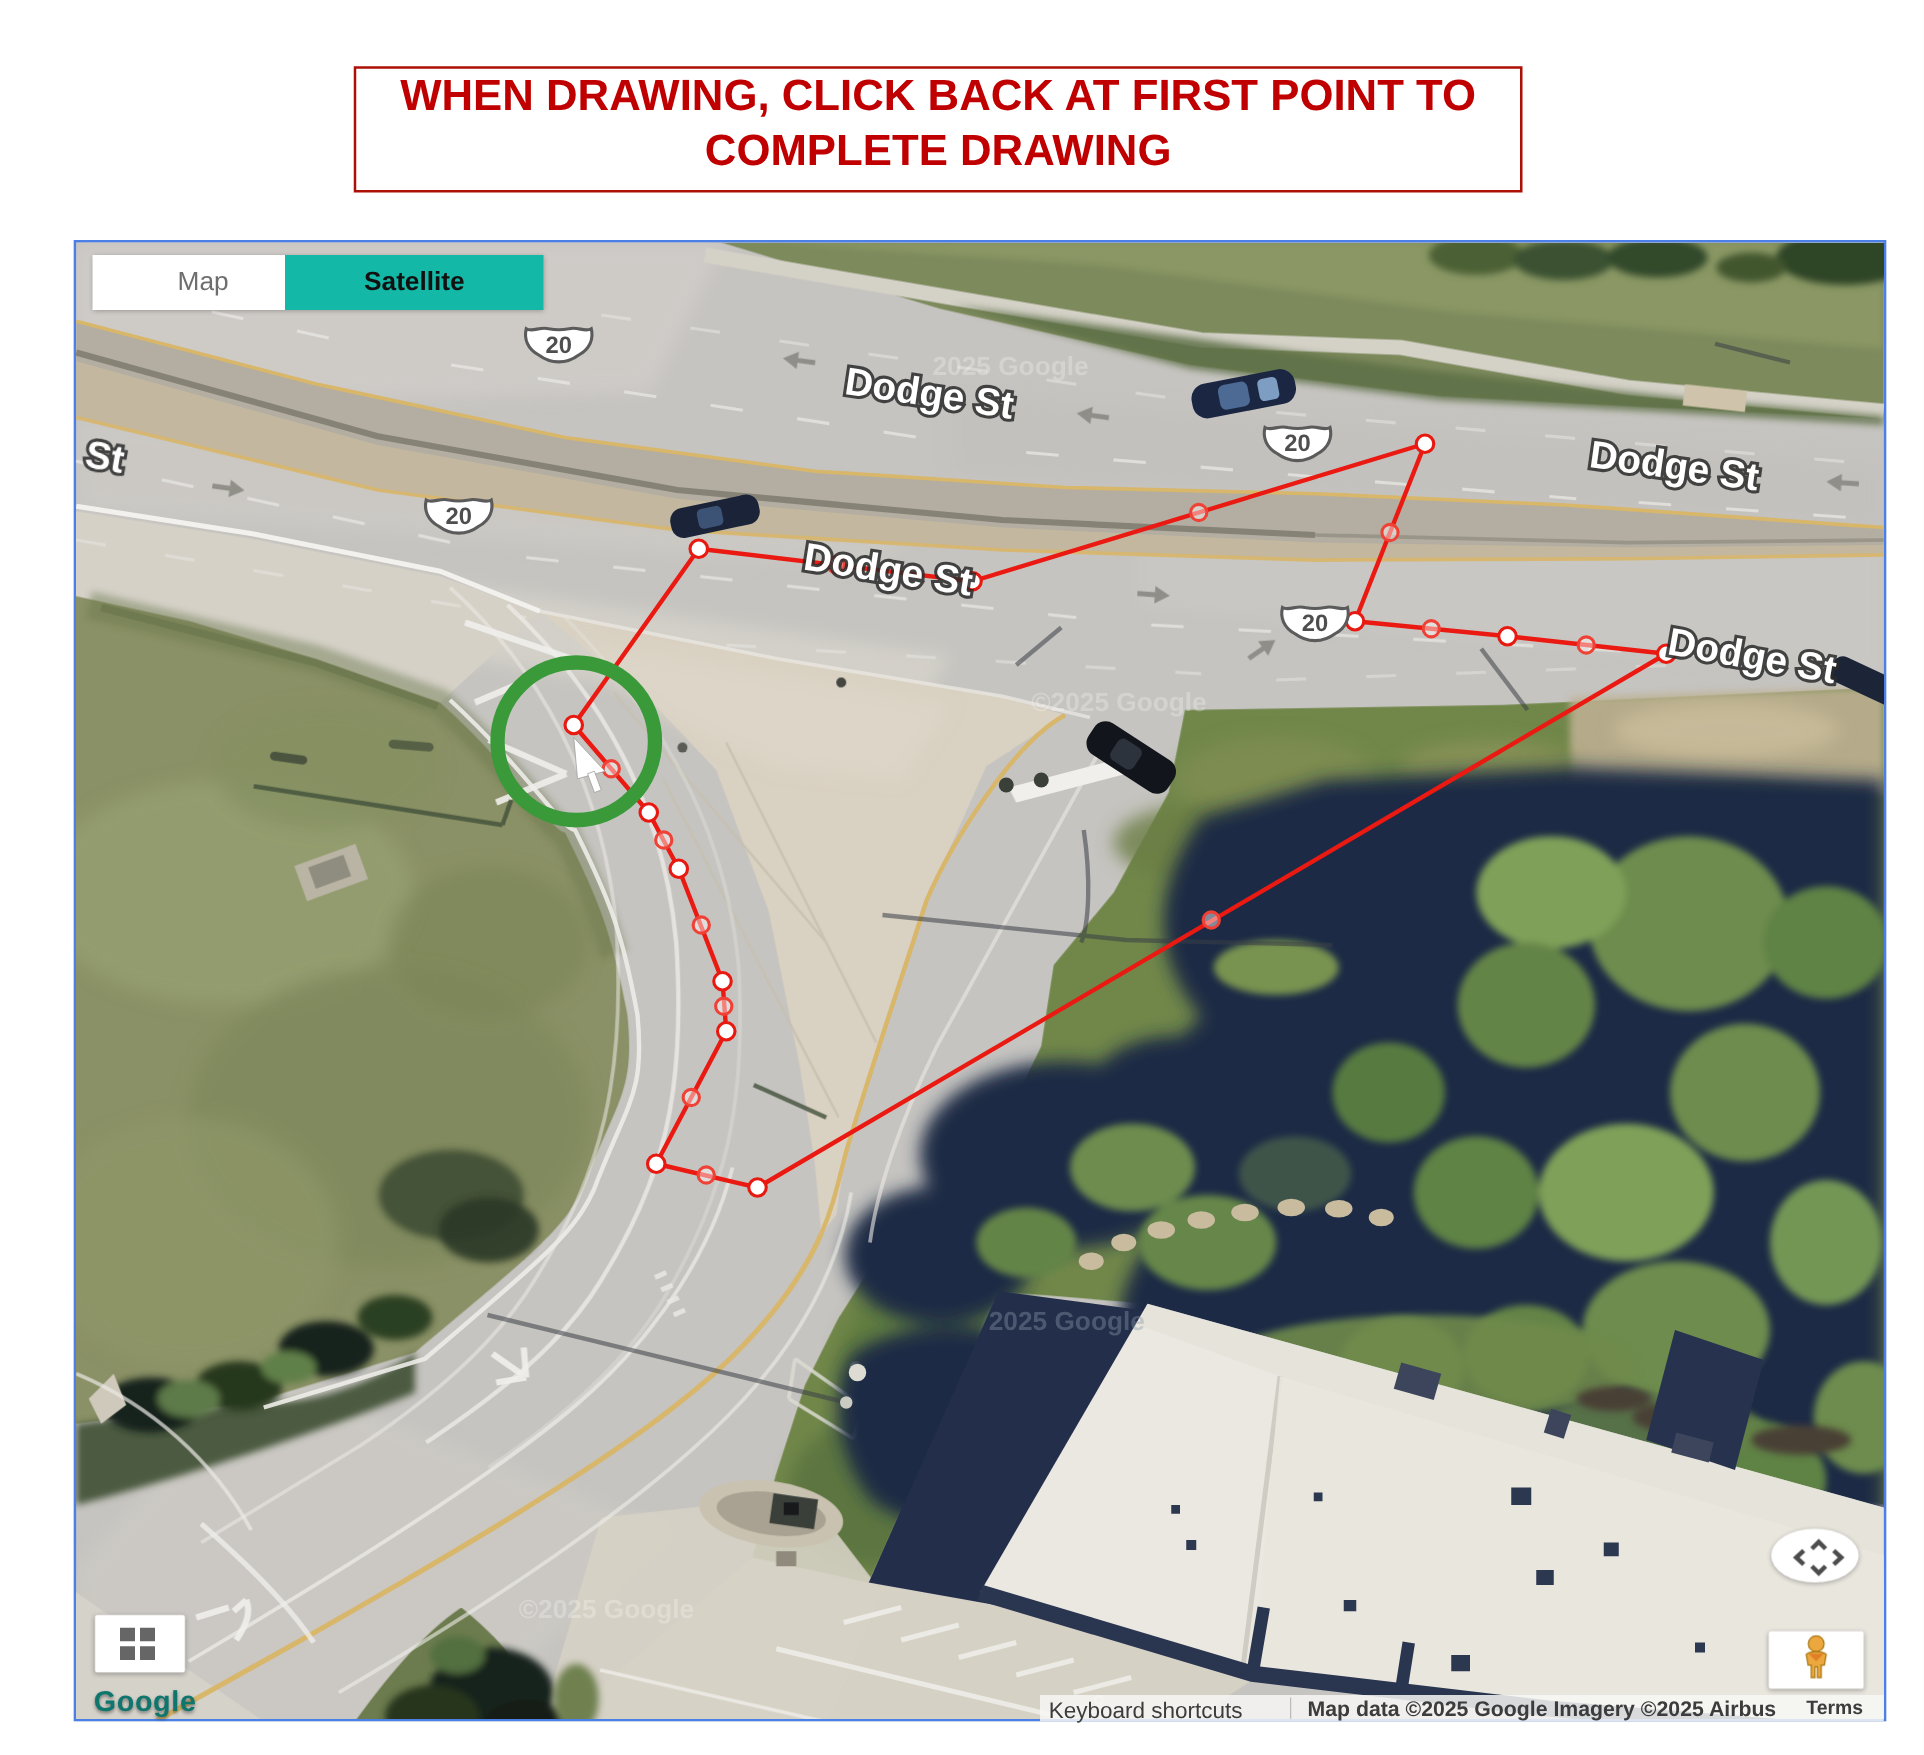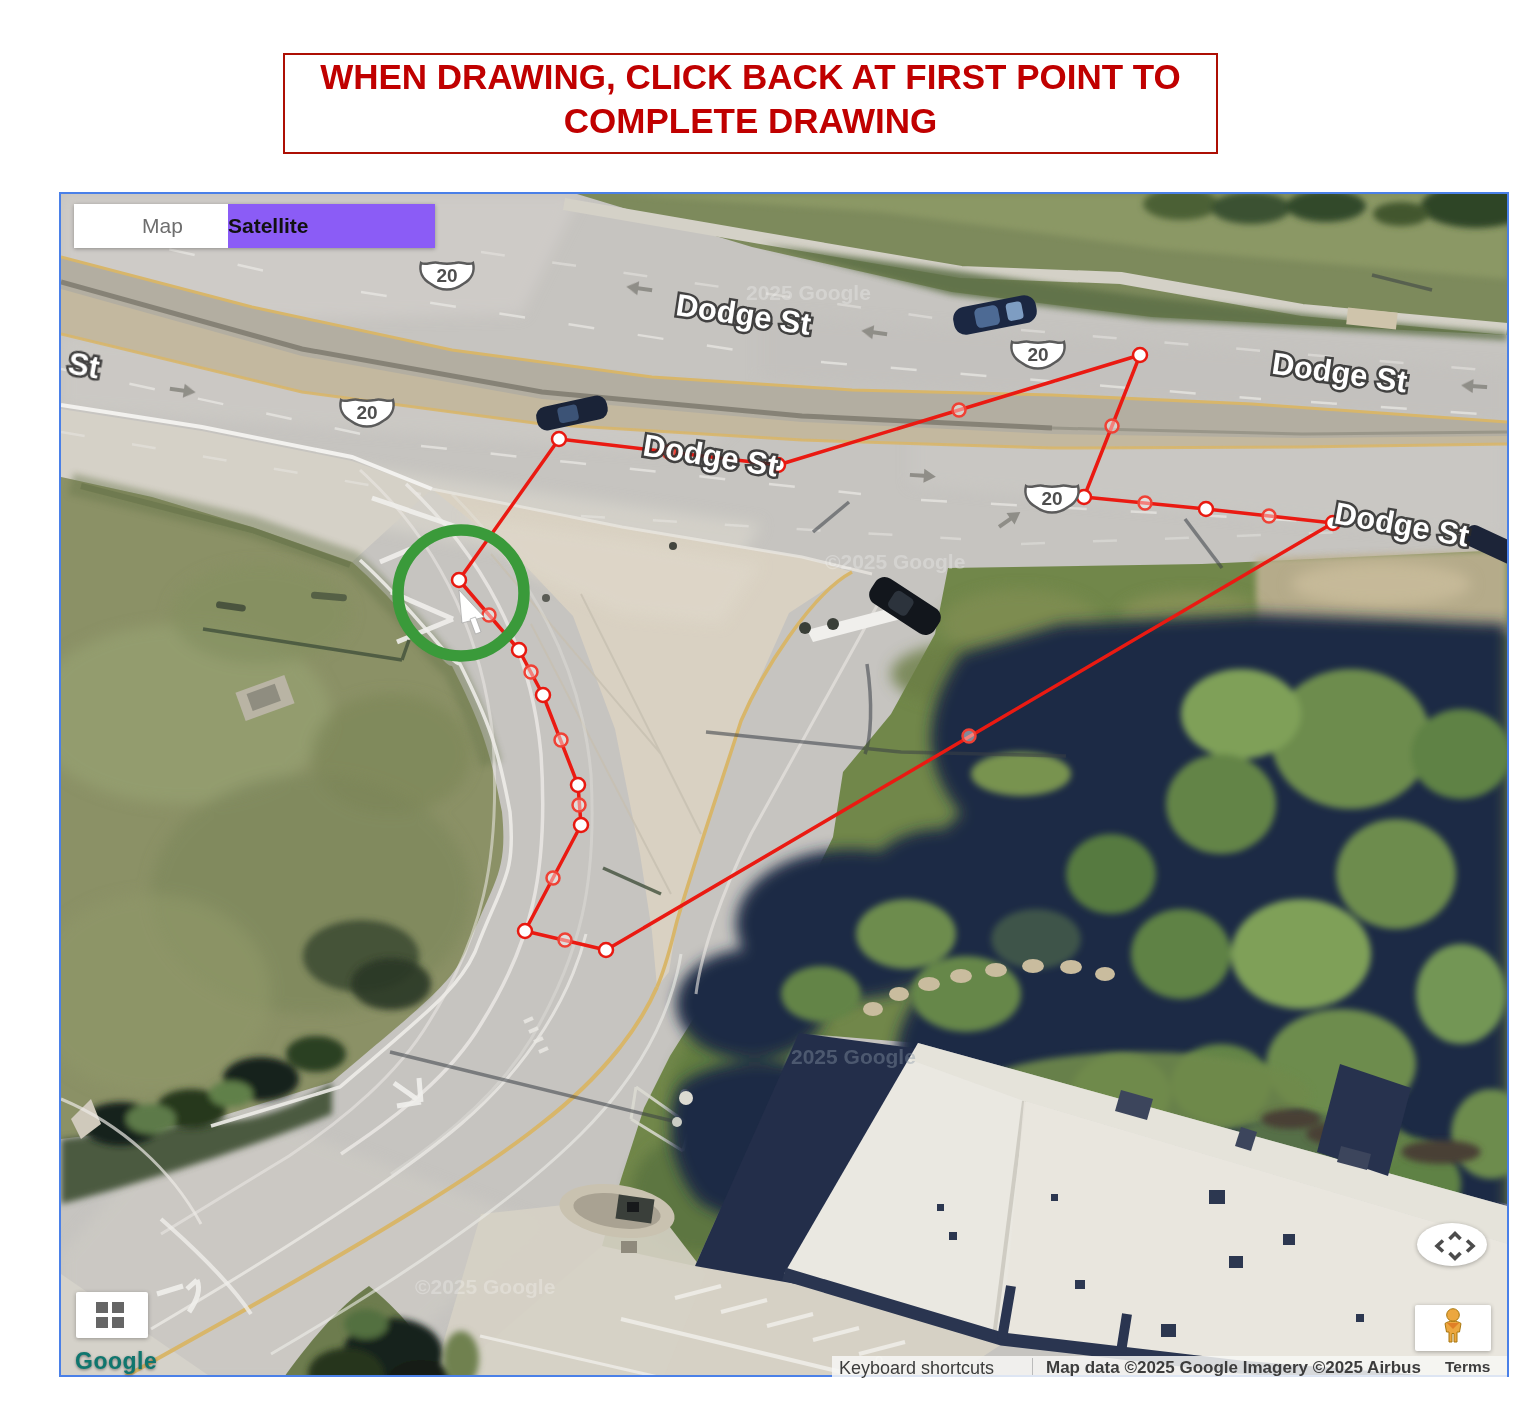--- a/index.html
+++ b/index.html
@@ -434,21 +434,21 @@
 <polygon points="398,396 423,423 401,429"></polygon>
 <polygon points="409,425 414.5,423 420,438 414.5,440"></polygon>
 </g>
 </svg>
   </div>
 
 <div class="abs" style="left:74px;top:204px;width:361px;height:44px;box-shadow:0 1px 4px rgba(0,0,0,0.3);background:#fff;"></div>
 
 <div class="abs" style="left:74px;top:204px;width:153px;height:44px;background:#fff;color:#6e6e6e;font-size:21px;line-height:44px;text-align:center;border-right:1px solid #e6e6e6;margin-left:12px;">Map</div>
 
-<div class="abs" style="left:228px;top:204px;width:207px;height:44px;background:#8b5cf6;color:#111;font-weight:bold;font-size:21px;line-height:44px;">Satellite</div>
+<div class="abs" style="left:228px;top:204px;width:207px;height:44px;background:#14b8a6;color:#111;font-weight:bold;font-size:21px;line-height:44px;text-align:center;">Satellite</div>
 
 <div class="abs" style="left:76px;top:1292px;width:72px;height:46px;background:#fff;border-radius:2px;box-shadow:0 1px 4px rgba(0,0,0,0.3);">
 <div class="abs" style="left:20px;top:10px;width:12px;height:11px;background:#666"></div>
 <div class="abs" style="left:36px;top:10px;width:12px;height:11px;background:#666"></div>
 <div class="abs" style="left:20px;top:25px;width:12px;height:11px;background:#666"></div>
 <div class="abs" style="left:36px;top:25px;width:12px;height:11px;background:#666"></div>
 </div>
 
 <div class="abs" style="left:75px;top:1348px;color:#0f766e;font-size:23px;font-weight:bold;letter-spacing:0.5px;text-shadow:0 1px 3px rgba(0,0,0,0.45);">Google</div>
 

